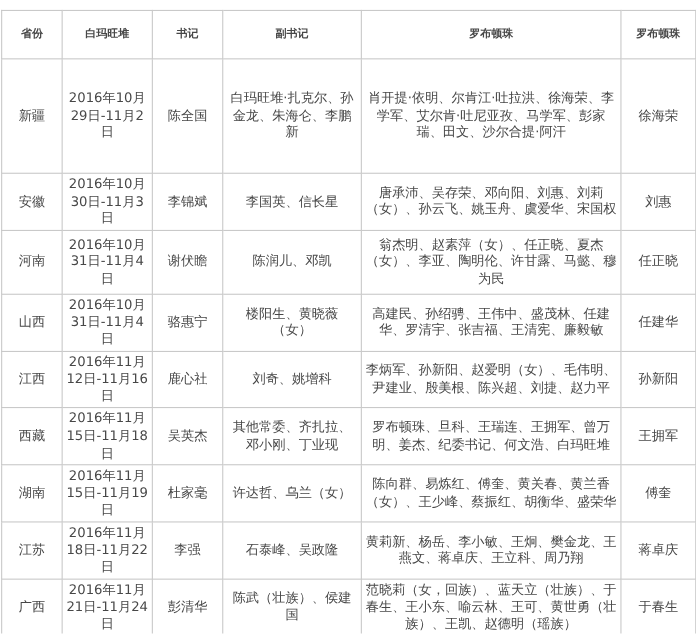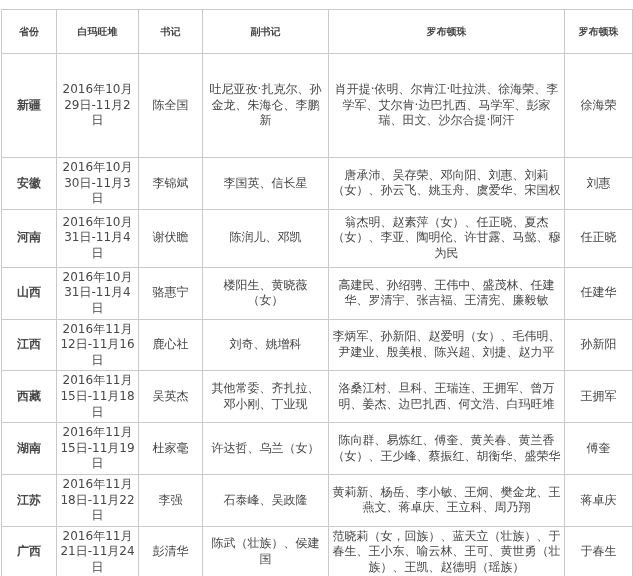--- a/index.html
+++ b/index.html
@@ -31,21 +31,21 @@
     text-align: center;
     vertical-align: middle;
     padding: 2px 3px;
     color: #474747;
     word-break: break-all;
   }
   table.congress th {
     font-weight: bold;
     font-size: 10px;
   }
-  td.province { font-weight: bold; font-size: 13px; }
+  td.province { font-weight: normal; font-size: 13px; }
   
   col.c-prov { width: 55px; }
   col.c-date { width: 82px; }
   col.c-sec  { width: 64px; }
   col.c-dep  { width: 126px; }
   col.c-oth  { width: 236px; }
   col.c-disc { width: 68px; }
   
   tr.rh-head { height: 44px; }
   tr.rh-0  { height: 104px; }
@@ -79,22 +79,22 @@
         <th>副书记</th>
         <th>罗布顿珠</th>
         <th>罗布顿珠</th>
       </tr>
     </thead>
     <tbody>
       <tr class="rh-0">
         <td class="province">新疆</td>
         <td>2016年10月29日-11月2日</td>
         <td>陈全国</td>
-        <td>吐尼亚孜·扎克尔、孙金龙、朱海仑、李鹏新</td>
-        <td>肖开提·依明、尔肯江·吐拉洪、徐海荣、李学军、艾尔肯·边巴扎西、马学军、彭家瑞、田文、沙尔合提·阿汗</td>
+        <td>白玛旺堆·扎克尔、孙金龙、朱海仑、李鹏新</td>
+        <td>肖开提·依明、尔肯江·吐拉洪、徐海荣、李学军、艾尔肯·吐尼亚孜、马学军、彭家瑞、田文、沙尔合提·阿汗</td>
         <td>徐海荣</td>
       </tr>
       <tr class="rh-1">
         <td class="province">安徽</td>
         <td>2016年10月30日-11月3日</td>
         <td>李锦斌</td>
         <td>李国英、信长星</td>
         <td>唐承沛、吴存荣、邓向阳、刘惠、刘莉（女）、孙云飞、姚玉舟、虞爱华、宋国权</td>
         <td>刘惠</td>
       </tr>
@@ -120,21 +120,21 @@
         <td>鹿心社</td>
         <td>刘奇、姚增科</td>
         <td>李炳军、孙新阳、赵爱明（女）、毛伟明、尹建业、殷美根、陈兴超、刘捷、赵力平</td>
         <td>孙新阳</td>
       </tr>
       <tr class="rh-5">
         <td class="province">西藏</td>
         <td>2016年11月15日-11月18日</td>
         <td>吴英杰</td>
         <td>其他常委、齐扎拉、邓小刚、丁业现</td>
-        <td>洛桑江村、旦科、王瑞连、王拥军、曾万明、姜杰、边巴扎西、何文浩、白玛旺堆</td>
+        <td>罗布顿珠、旦科、王瑞连、王拥军、曾万明、姜杰、纪委书记、何文浩、白玛旺堆</td>
         <td>王拥军</td>
       </tr>
       <tr class="rh-6">
         <td class="province">湖南</td>
         <td>2016年11月15日-11月19日</td>
         <td>杜家毫</td>
         <td>许达哲、乌兰（女）</td>
         <td>陈向群、易炼红、傅奎、黄关春、黄兰香（女）、王少峰、蔡振红、胡衡华、盛荣华</td>
         <td>傅奎</td>
       </tr>

